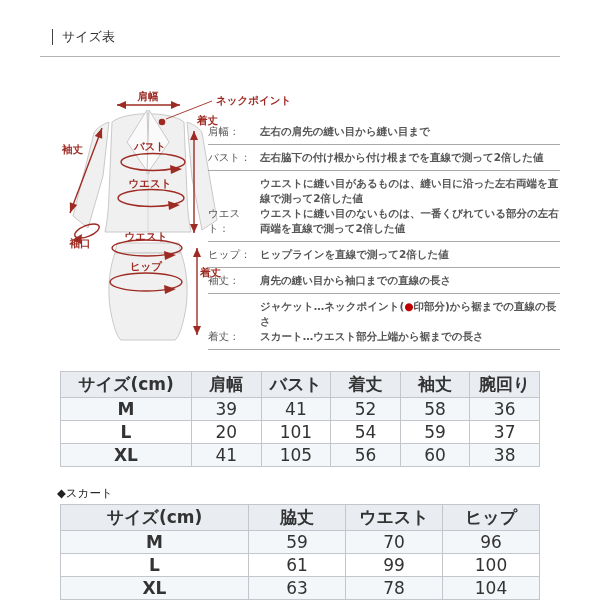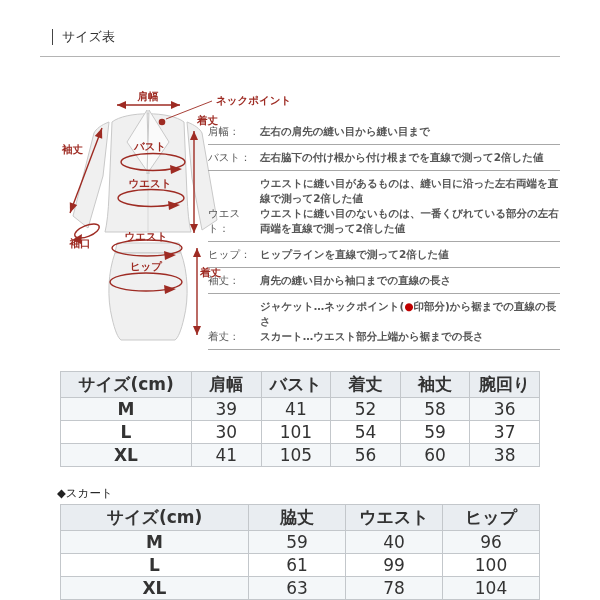--- a/index.html
+++ b/index.html
@@ -193,21 +193,21 @@
         <tr class="alt">
           <th>M</th>
           <td>39</td>
           <td>41</td>
           <td>52</td>
           <td>58</td>
           <td>36</td>
         </tr>
         <tr class="plain">
           <th>L</th>
-          <td>30</td>
+          <td>20</td>
           <td>101</td>
           <td>54</td>
           <td>59</td>
           <td>37</td>
         </tr>
         <tr class="alt">
           <th>XL</th>
           <td>41</td>
           <td>105</td>
           <td>56</td>
@@ -232,21 +232,21 @@
           <th>サイズ(cm)</th>
           <th>脇丈</th>
           <th>ウエスト</th>
           <th>ヒップ</th>
         </tr>
       </thead>
       <tbody>
         <tr class="alt">
           <th>M</th>
           <td>59</td>
-          <td>40</td>
+          <td>70</td>
           <td>96</td>
         </tr>
         <tr class="plain">
           <th>L</th>
           <td>61</td>
           <td>99</td>
           <td>100</td>
         </tr>
         <tr class="alt">
           <th>XL</th>

